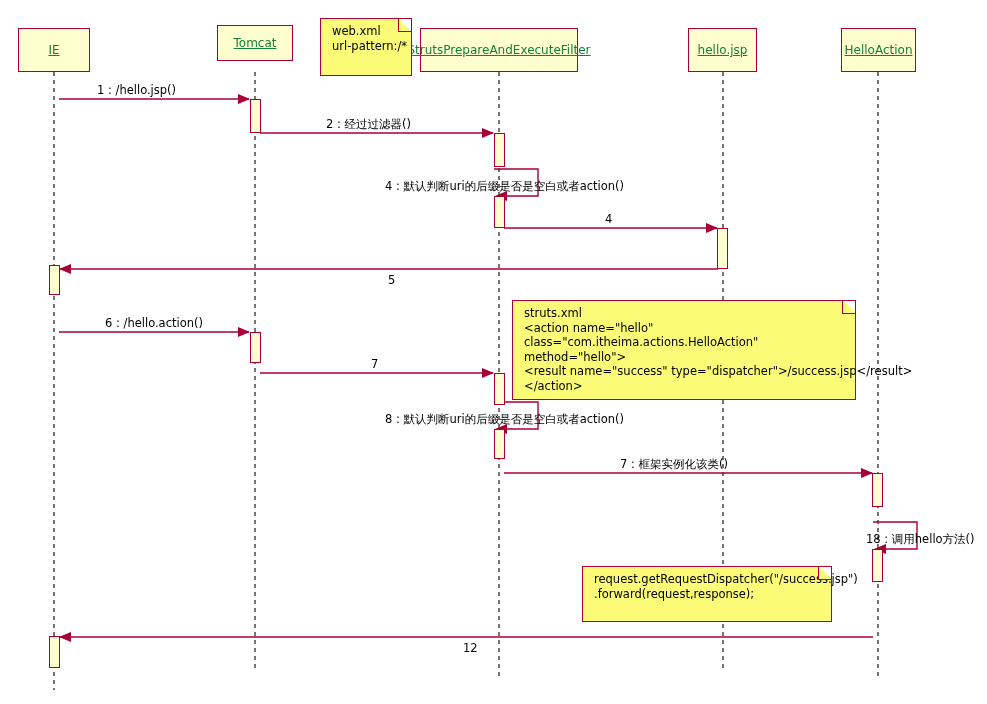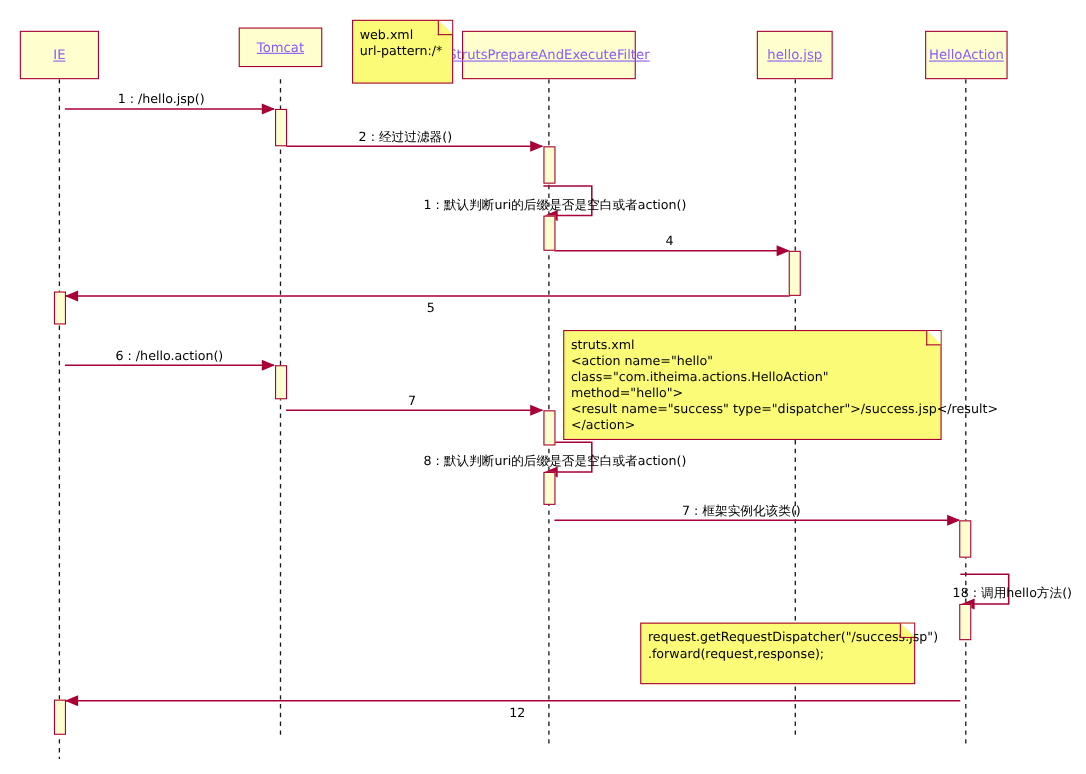--- a/index.html
+++ b/index.html
@@ -31,33 +31,33 @@
   
   .participant {
     position: absolute;
     box-sizing: border-box;
     background: #FEFECE;
     border: 1.5px solid #A80036;
     display: flex;
     align-items: center;
     justify-content: center;
     font-size: 12px;
-    color: #8b5cf6;
+    color: #15803d;
     text-decoration: underline;
     white-space: nowrap;
   }
   
   .note {
     position: absolute;
     box-sizing: border-box;
     background: #FBFB77;
     border: 1px solid #A80036;
     font-size: 11.5px;
     color: #000000;
-    padding: 5px 7px 5px 6px;
+    padding: 5px 7px 5px 11px;
     line-height: 14.5px;
     white-space: pre;
   }
   .note .fold {
     position: absolute;
     top: 0;
     right: 0;
     width: 12px;
     height: 12px;
     background: linear-gradient(225deg, #ffffff 50%, #FBFB77 50%);
@@ -174,23 +174,23 @@
       <div class="activation" style="left: 717px; top: 228px; height: 41px;"></div>
       <div class="activation" style="left: 49px; top: 265px; height: 30px;"></div>
       <div class="activation" style="left: 250px; top: 332px; height: 31px;"></div>
       <div class="activation" style="left: 494px; top: 373px; height: 32px;"></div>
       <div class="activation" style="left: 494px; top: 429px; height: 30px;"></div>
       <div class="activation" style="left: 872px; top: 473px; height: 34px;"></div>
       <div class="activation" style="left: 872px; top: 549px; height: 33px;"></div>
       <div class="activation" style="left: 49px; top: 636px; height: 32px;"></div>
     </div>
   <div id="labels-layer">
-      <div class="msg-label" style="left: 107px; top: 84px;">1 : /hello.jsp()</div>
+      <div class="msg-label" style="left: 97px; top: 84px;">1 : /hello.jsp()</div>
       <div class="msg-label" style="left: 326px; top: 118px;">2 : 经过过滤器()</div>
-      <div class="msg-label" style="left: 385px; top: 180px;">1 : 默认判断uri的后缀是否是空白或者action()</div>
+      <div class="msg-label" style="left: 385px; top: 180px;">4 : 默认判断uri的后缀是否是空白或者action()</div>
       <div class="msg-label" style="left: 605px; top: 213px;">4</div>
       <div class="msg-label" style="left: 388px; top: 274px;">5</div>
       <div class="msg-label" style="left: 105px; top: 317px;">6 : /hello.action()</div>
       <div class="msg-label" style="left: 371px; top: 358px;">7</div>
       <div class="msg-label" style="left: 385px; top: 413px;">8 : 默认判断uri的后缀是否是空白或者action()</div>
       <div class="msg-label" style="left: 620px; top: 458px;">7 : 框架实例化该类()</div>
       <div class="msg-label" style="left: 866px; top: 533px;">18 : 调用hello方法()</div>
       <div class="msg-label" style="left: 463px; top: 642px;">12</div>
     </div>
   <div id="notes-layer">

